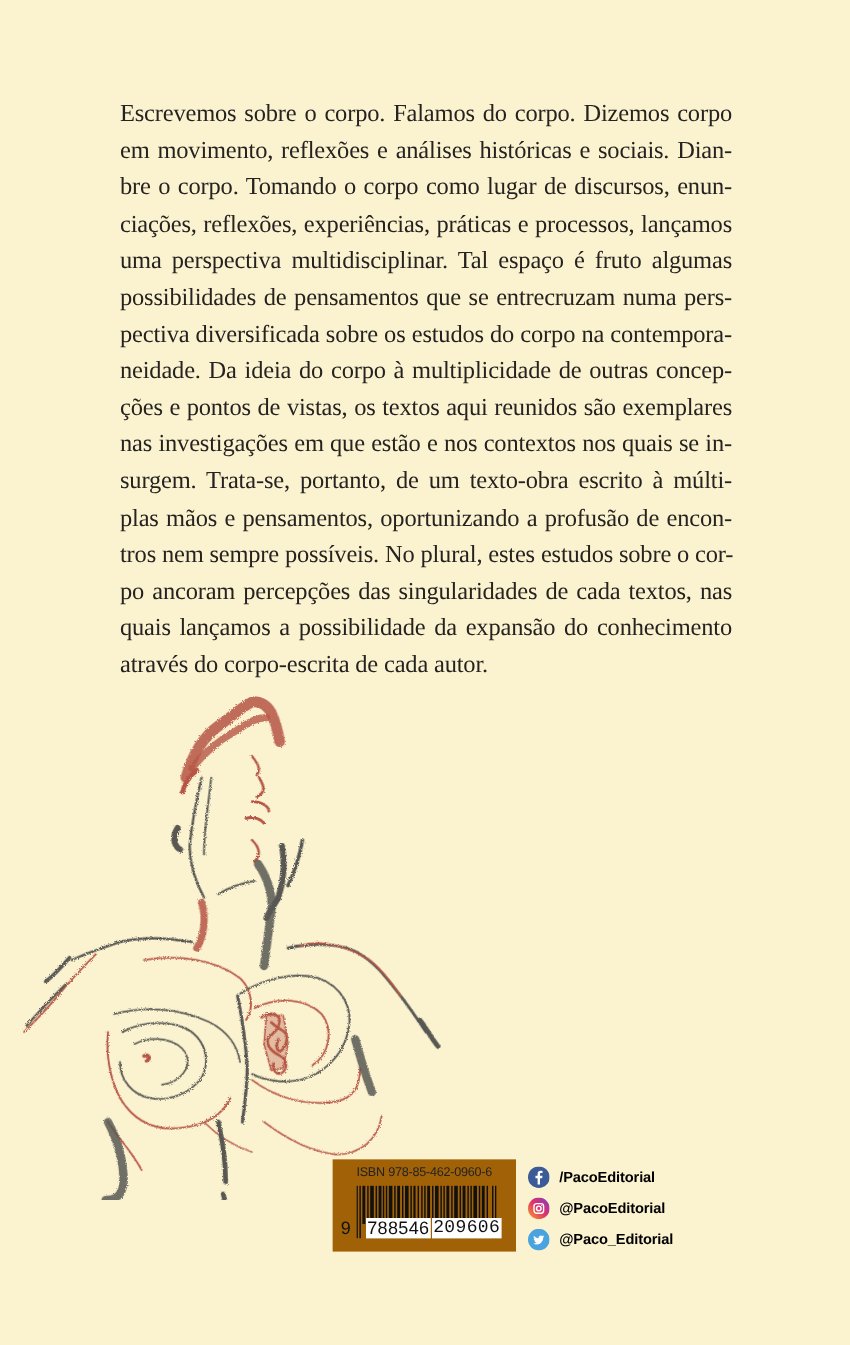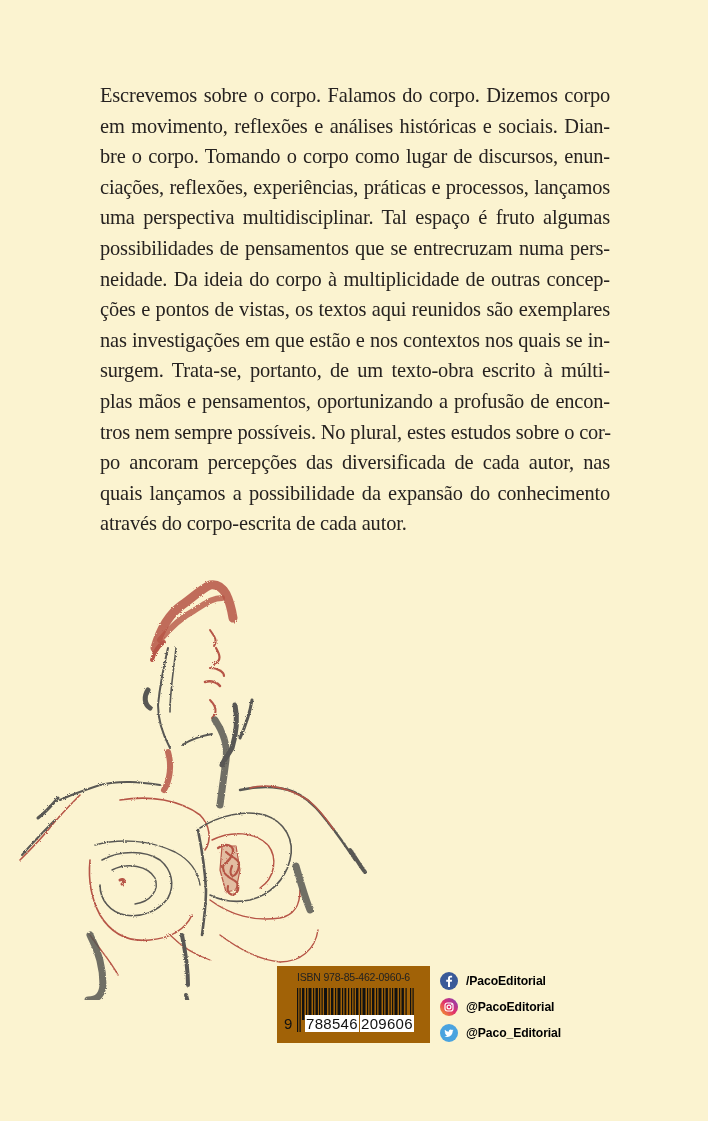--- a/index.html
+++ b/index.html
@@ -40,21 +40,21 @@
     font-size:10.5px; color:#222; letter-spacing:-0.2px;
   }
   .bars { position:absolute; left:20px; top:22px; width:117px; height:44px; }
   .barcode-digits {
     position:absolute; left:0; top:49px; width:153px; height:20px;
     font-family:"Liberation Sans", "DejaVu Sans", sans-serif;
     font-size:15px; color:#111;
   }
   .barcode-digits .d0 { position:absolute; left:7px; top:0; }
   .barcode-digits .d1 { position:absolute; left:28px; top:0; background:#fff; padding:0 1px; letter-spacing:0.3px; }
-  .barcode-digits .d2 { position:absolute; left:83px; top:0; background:#fff; padding:0 1px; letter-spacing:0.3px; }
+  .barcode-digits .d2 { position:absolute; left:83px; top:0; background:#fff; padding:0 1px; letter-spacing:0.3px;font-family:Liberation Mono, monospace; }
 
   .social { position:absolute; left:440px; top:968px; width:200px; }
   .social-row { position:relative; height:26px; display:flex; align-items:center; }
   .social-icon {
     width:18px; height:18px; border-radius:50%;
     display:flex; align-items:center; justify-content:center;
     flex:0 0 18px;
   }
   .social-icon svg { width:18px; height:18px; display:block; }
   .social-label {
@@ -69,27 +69,28 @@
 
 <div class="cover">
 
   <div class="blurb">
     <span class="line">Escrevemos sobre o corpo. Falamos do corpo. Dizemos corpo</span>
     <span class="line">em movimento, reflexões e análises históricas e sociais. Dian-</span>
     <span class="line">bre o corpo. Tomando o corpo como lugar de discursos, enun-</span>
     <span class="line">ciações, reflexões, experiências, práticas e processos, lançamos</span>
     <span class="line">uma perspectiva multidisciplinar. Tal espaço é fruto algumas</span>
     <span class="line">possibilidades de pensamentos que se entrecruzam numa pers-</span>
+    <span class="line">pectiva diversificada sobre os estudos do corpo na contempora-</span>
     <span class="line">neidade. Da ideia do corpo à multiplicidade de outras concep-</span>
     <span class="line">ções e pontos de vistas, os textos aqui reunidos são exemplares</span>
     <span class="line">nas investigações em que estão e nos contextos nos quais se in-</span>
     <span class="line">surgem. Trata-se, portanto, de um texto-obra escrito à múlti-</span>
     <span class="line">plas mãos e pensamentos, oportunizando a profusão de encon-</span>
     <span class="line">tros nem sempre possíveis. No plural, estes estudos sobre o cor-</span>
-    <span class="line">po ancoram percepções das diversificada de cada autor, nas</span>
+    <span class="line">po ancoram percepções das singularidades de cada textos, nas</span>
     <span class="line">quais lançamos a possibilidade da expansão do conhecimento</span>
     <span class="line last">através do corpo-escrita de cada autor.</span>
   </div>
 
   <svg class="sketch" viewBox="0 580 420 420" xmlns="http://www.w3.org/2000/svg" fill="none" stroke-linecap="round" stroke-linejoin="round">
     <defs>
       <filter id="crayon" x="-5%" y="-5%" width="110%" height="110%">
         <feTurbulence type="fractalNoise" baseFrequency="0.9" numOctaves="2" seed="3" result="n"></feTurbulence>
         <feDisplacementMap in="SourceGraphic" in2="n" scale="2.5"></feDisplacementMap>
       </filter>

